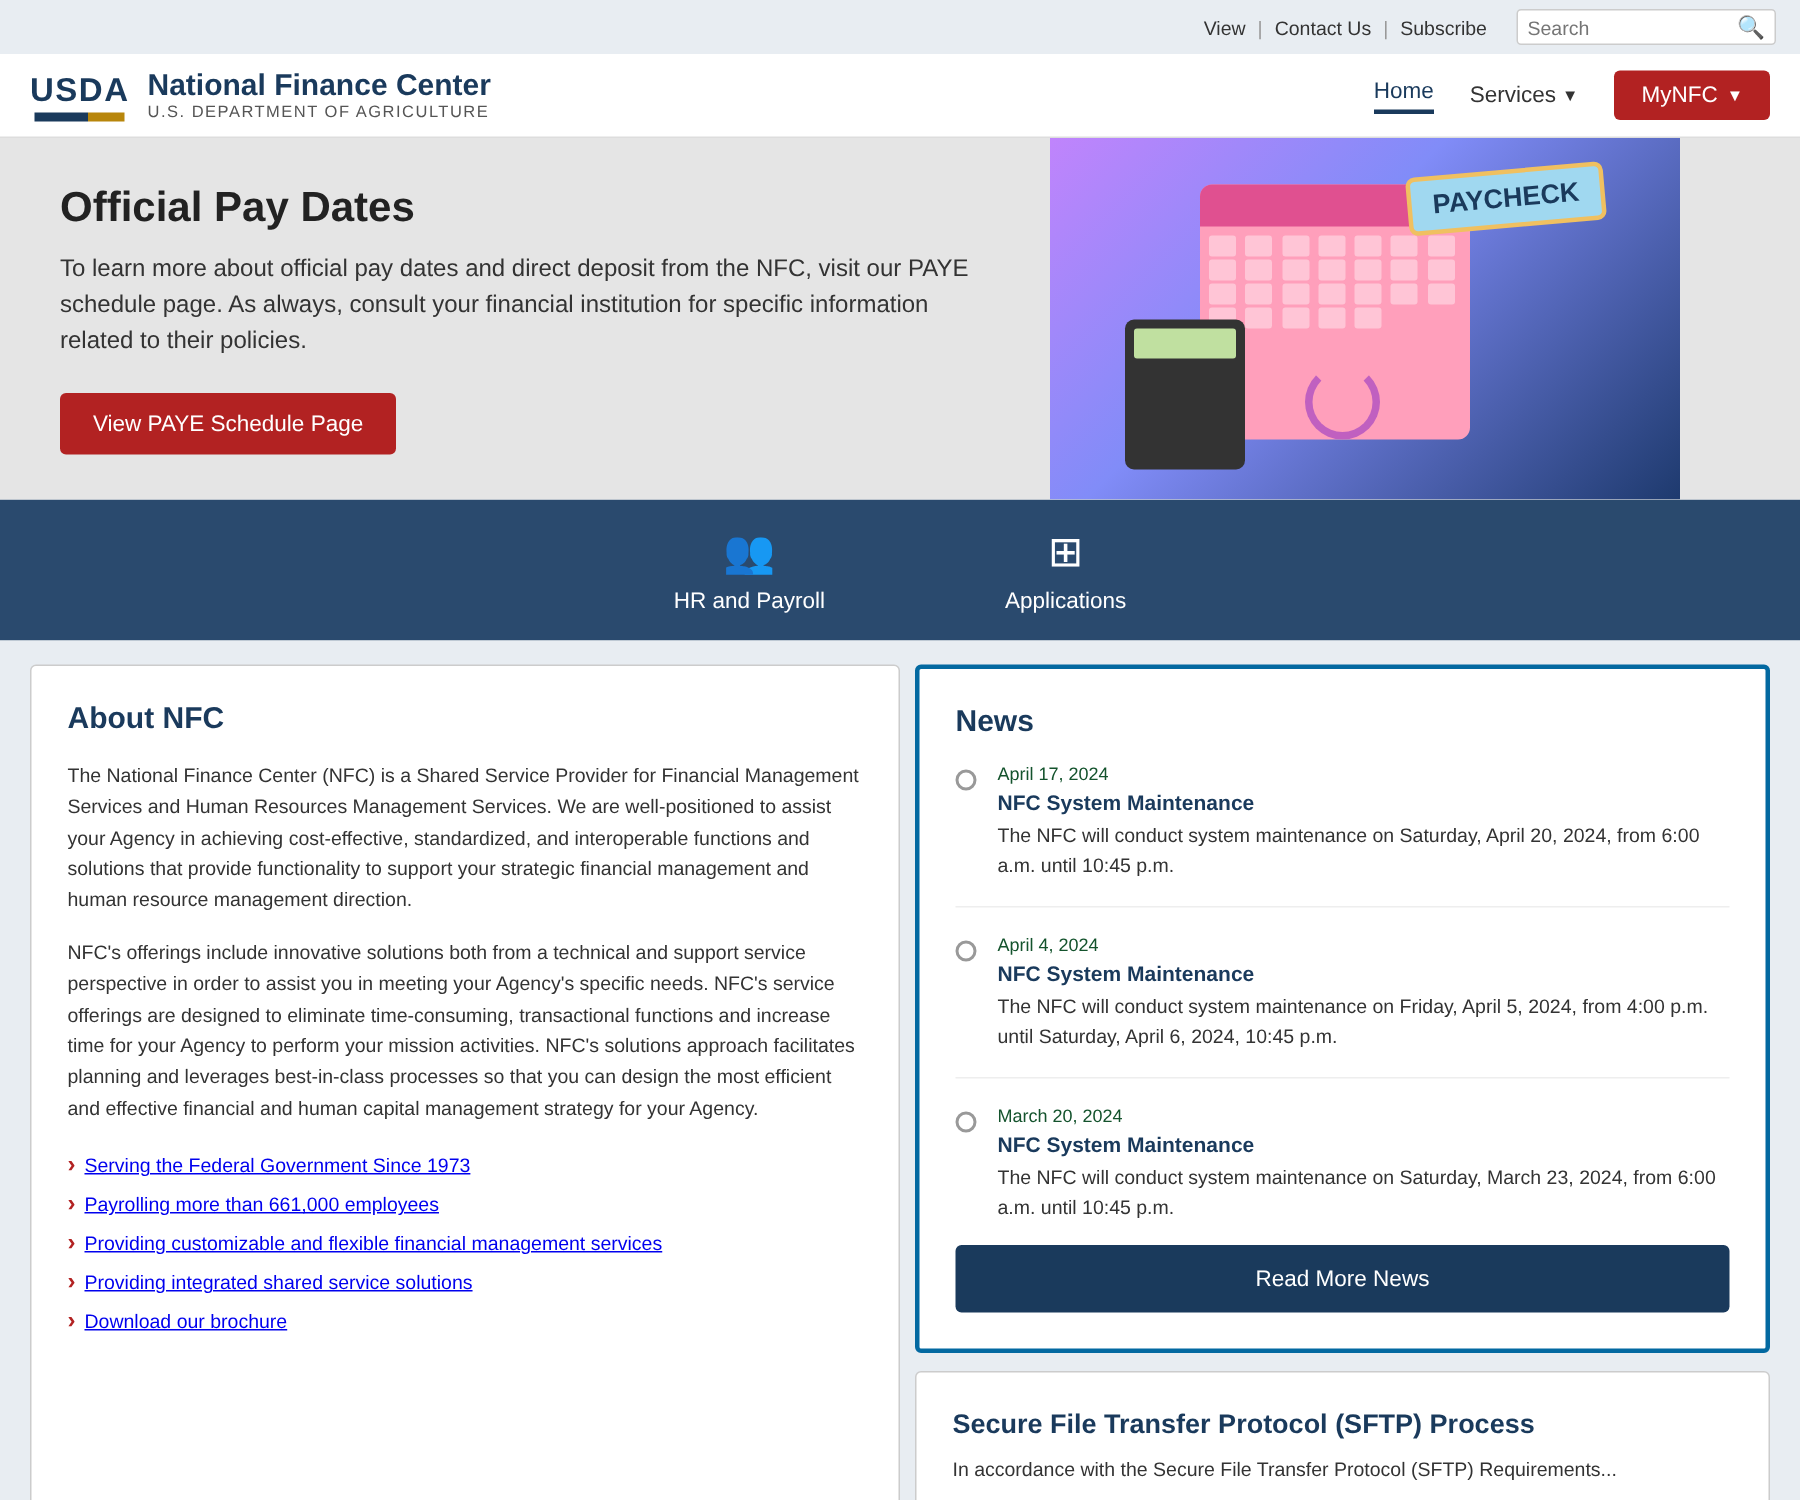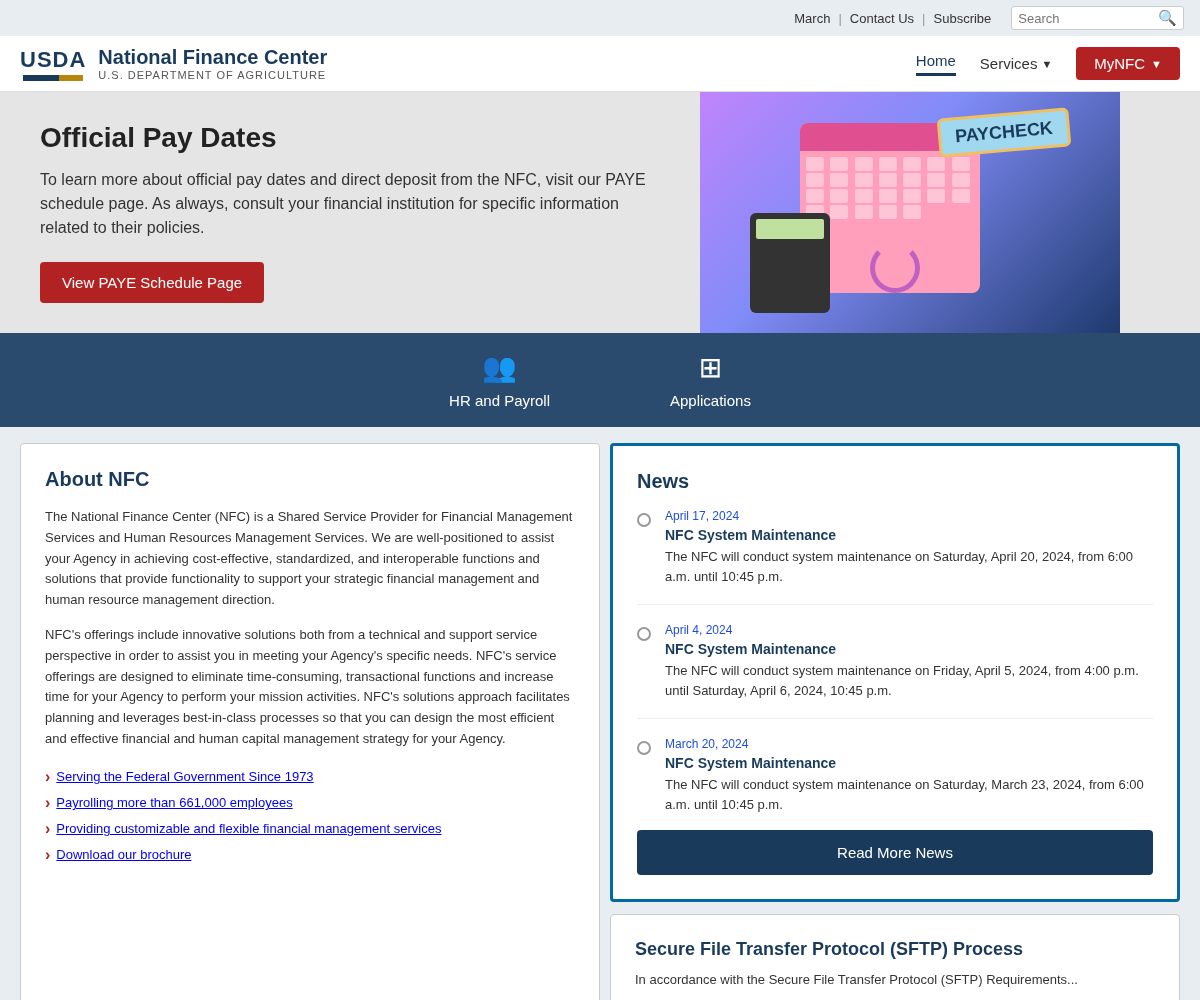--- a/index.html
+++ b/index.html
@@ -335,21 +335,21 @@
     .news-dot {
       width: 14px;
       height: 14px;
       border-radius: 50%;
       border: 2px solid #999;
       background: #fff;
       flex-shrink: 0;
       margin-top: 4px;
     }
     .news-body {}
-    .news-date { font-size: 12px; color: #1d4ed8; margin-bottom: 4px; }
+    .news-date { font-size: 12px; color: #14532d; margin-bottom: 4px; }
     .news-title { font-size: 14px; color: #1a3a5c; font-weight: bold; margin-bottom: 4px; }
     .news-desc { font-size: 13px; color: #333; line-height: 1.5; }
     .read-more-btn {
       display: block;
       width: 100%;
       background: #1a3a5c;
       color: #fff;
       border: none;
       border-radius: 4px;
       padding: 14px;
@@ -373,21 +373,21 @@
     .sftp-panel p {
       font-size: 13px;
       color: #333;
       line-height: 1.6;
     }
   </style>
 </head>
 <body>
 
 <div class="top-bar">
-  <a href="#">March</a>
+  <a href="#">View</a>
   <span class="separator">|</span>
   <a href="#">Contact Us</a>
   <span class="separator">|</span>
   <a href="#">Subscribe</a>
   <div class="search-bar">
     <input type="text" placeholder="Search" style="">
     <button class="search-icon-btn">🔍</button>
   </div>
 </div>
 
@@ -488,20 +488,23 @@
       <li>
           <a href="#">Serving the Federal Government Since 1973</a>
         </li>
       <li>
           <a href="#">Payrolling more than 661,000 employees</a>
         </li>
       <li>
           <a href="#">Providing customizable and flexible financial management services</a>
         </li>
       <li>
+          <a href="#">Providing integrated shared service solutions</a>
+        </li>
+      <li>
           <a href="#">Download our brochure</a>
         </li>
     </ul>
   </div>
 
   <div class="right-panel">
 
     <div class="news-panel">
       <h2>News</h2>
 

